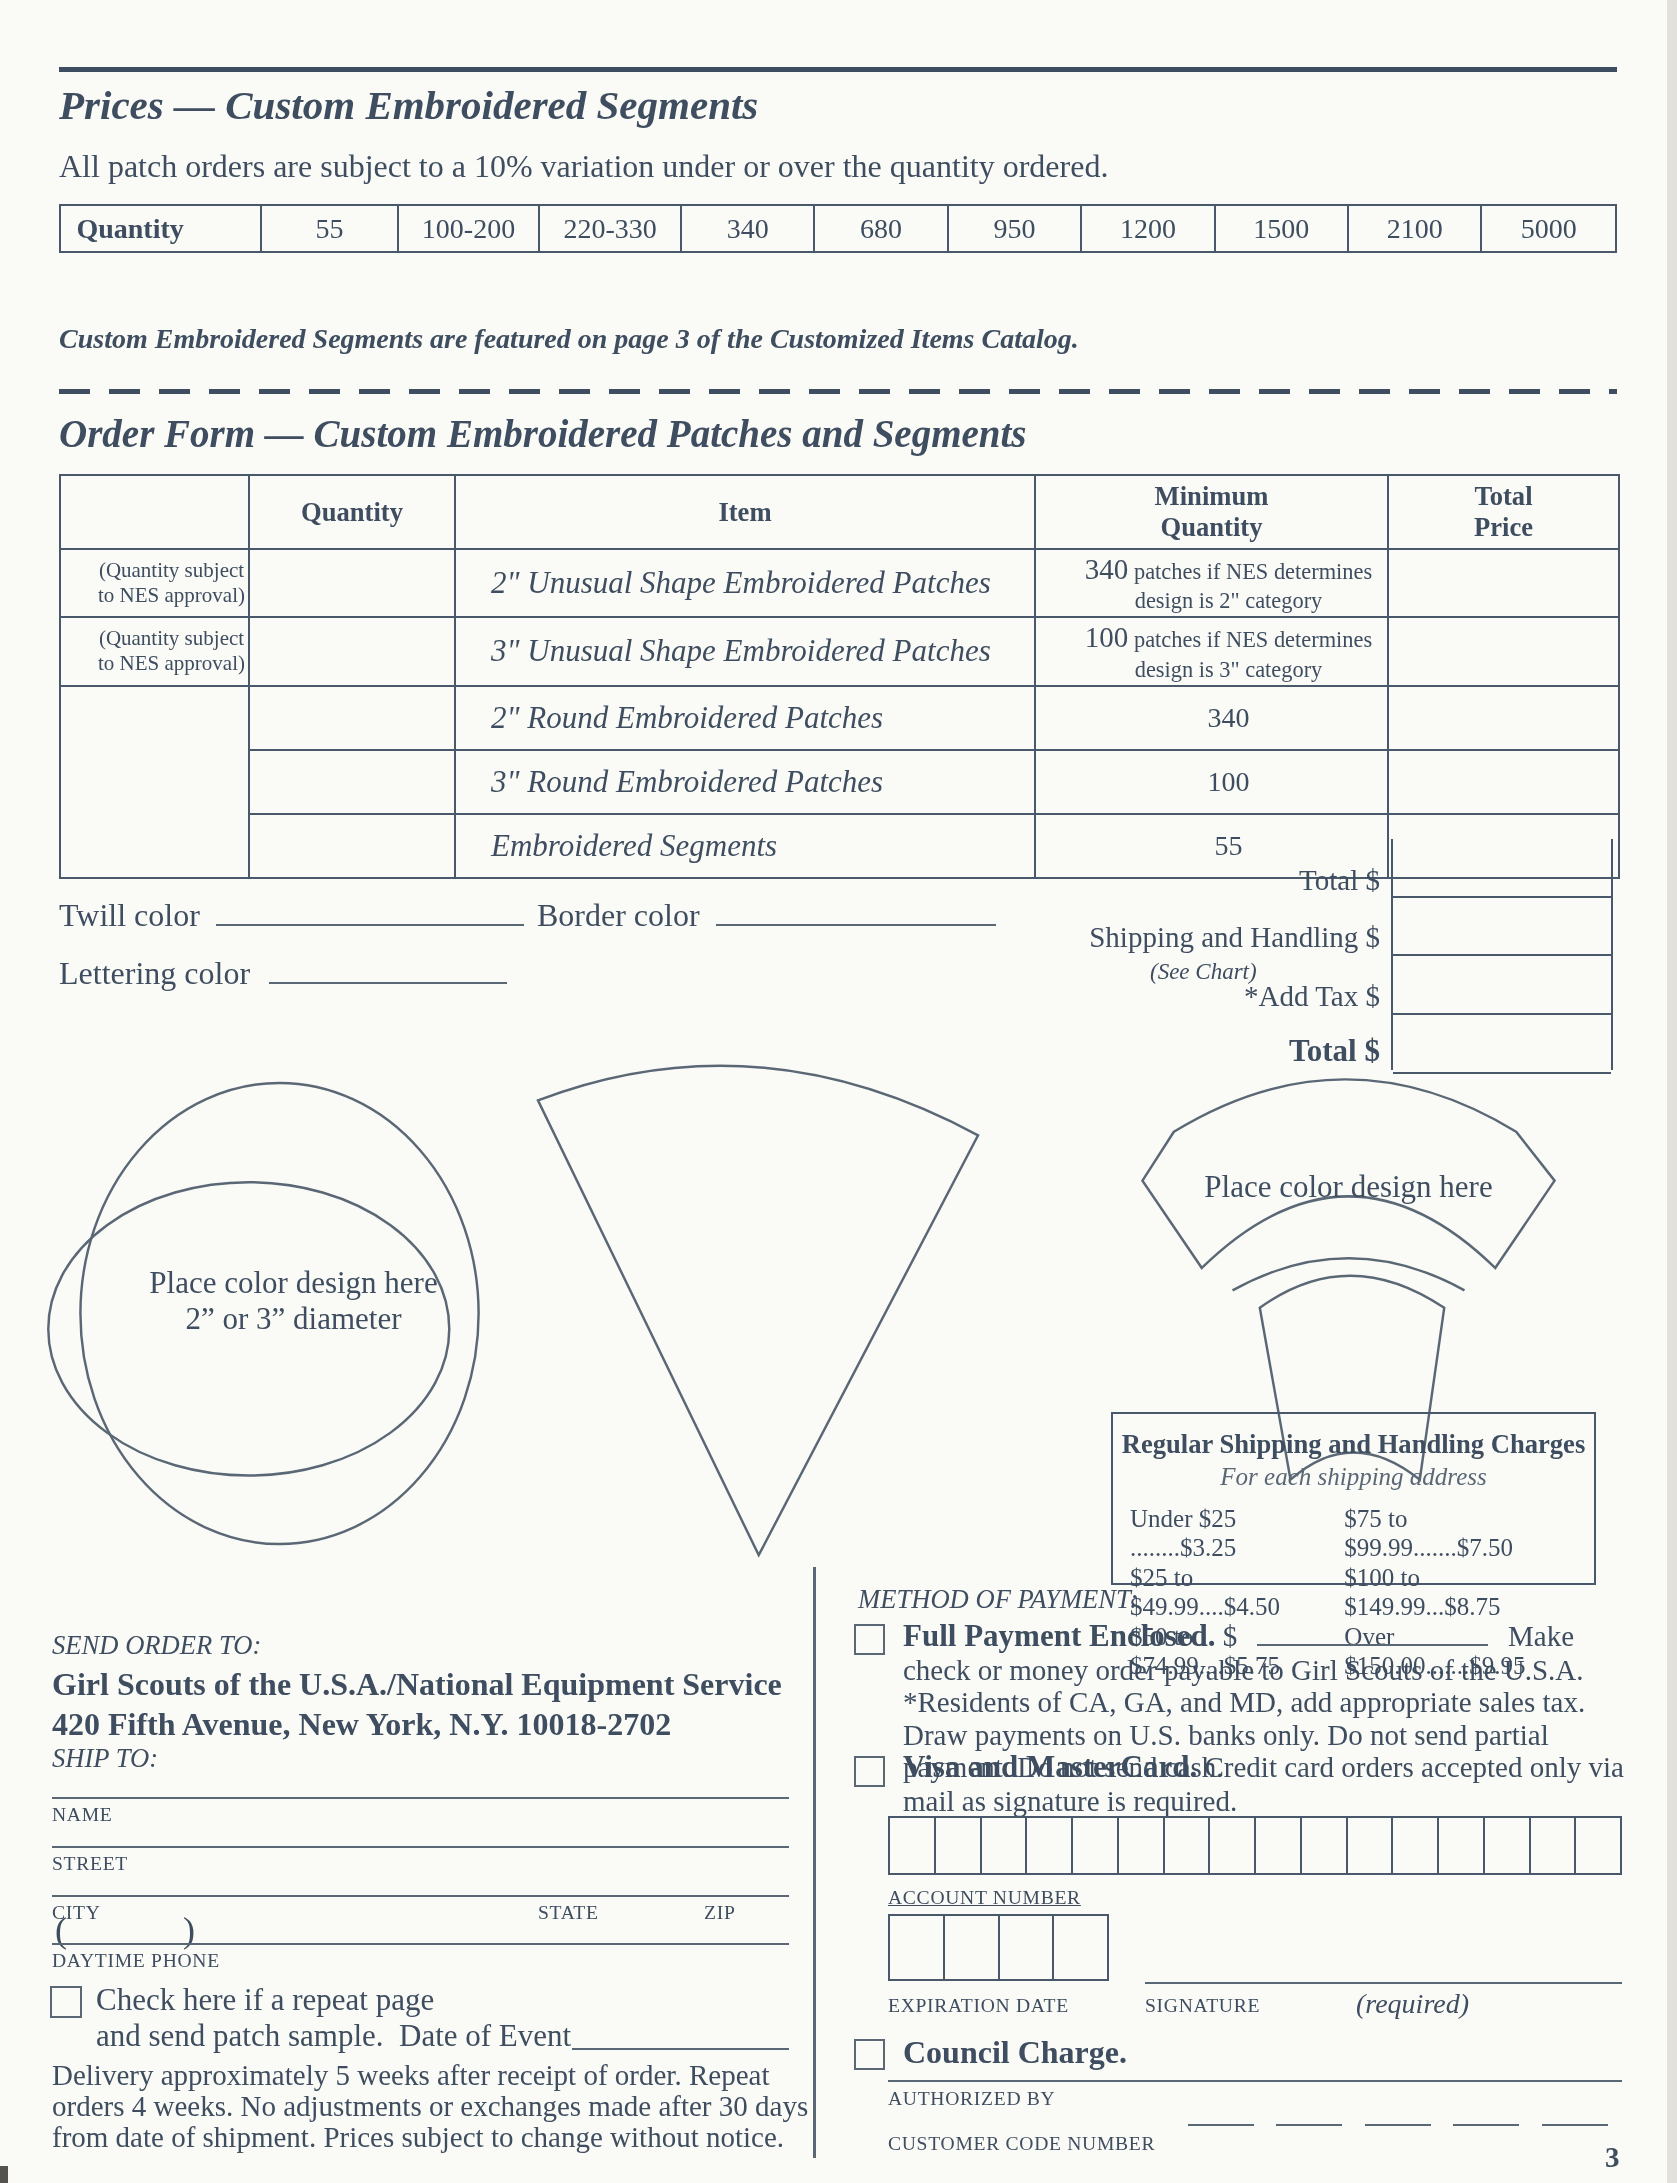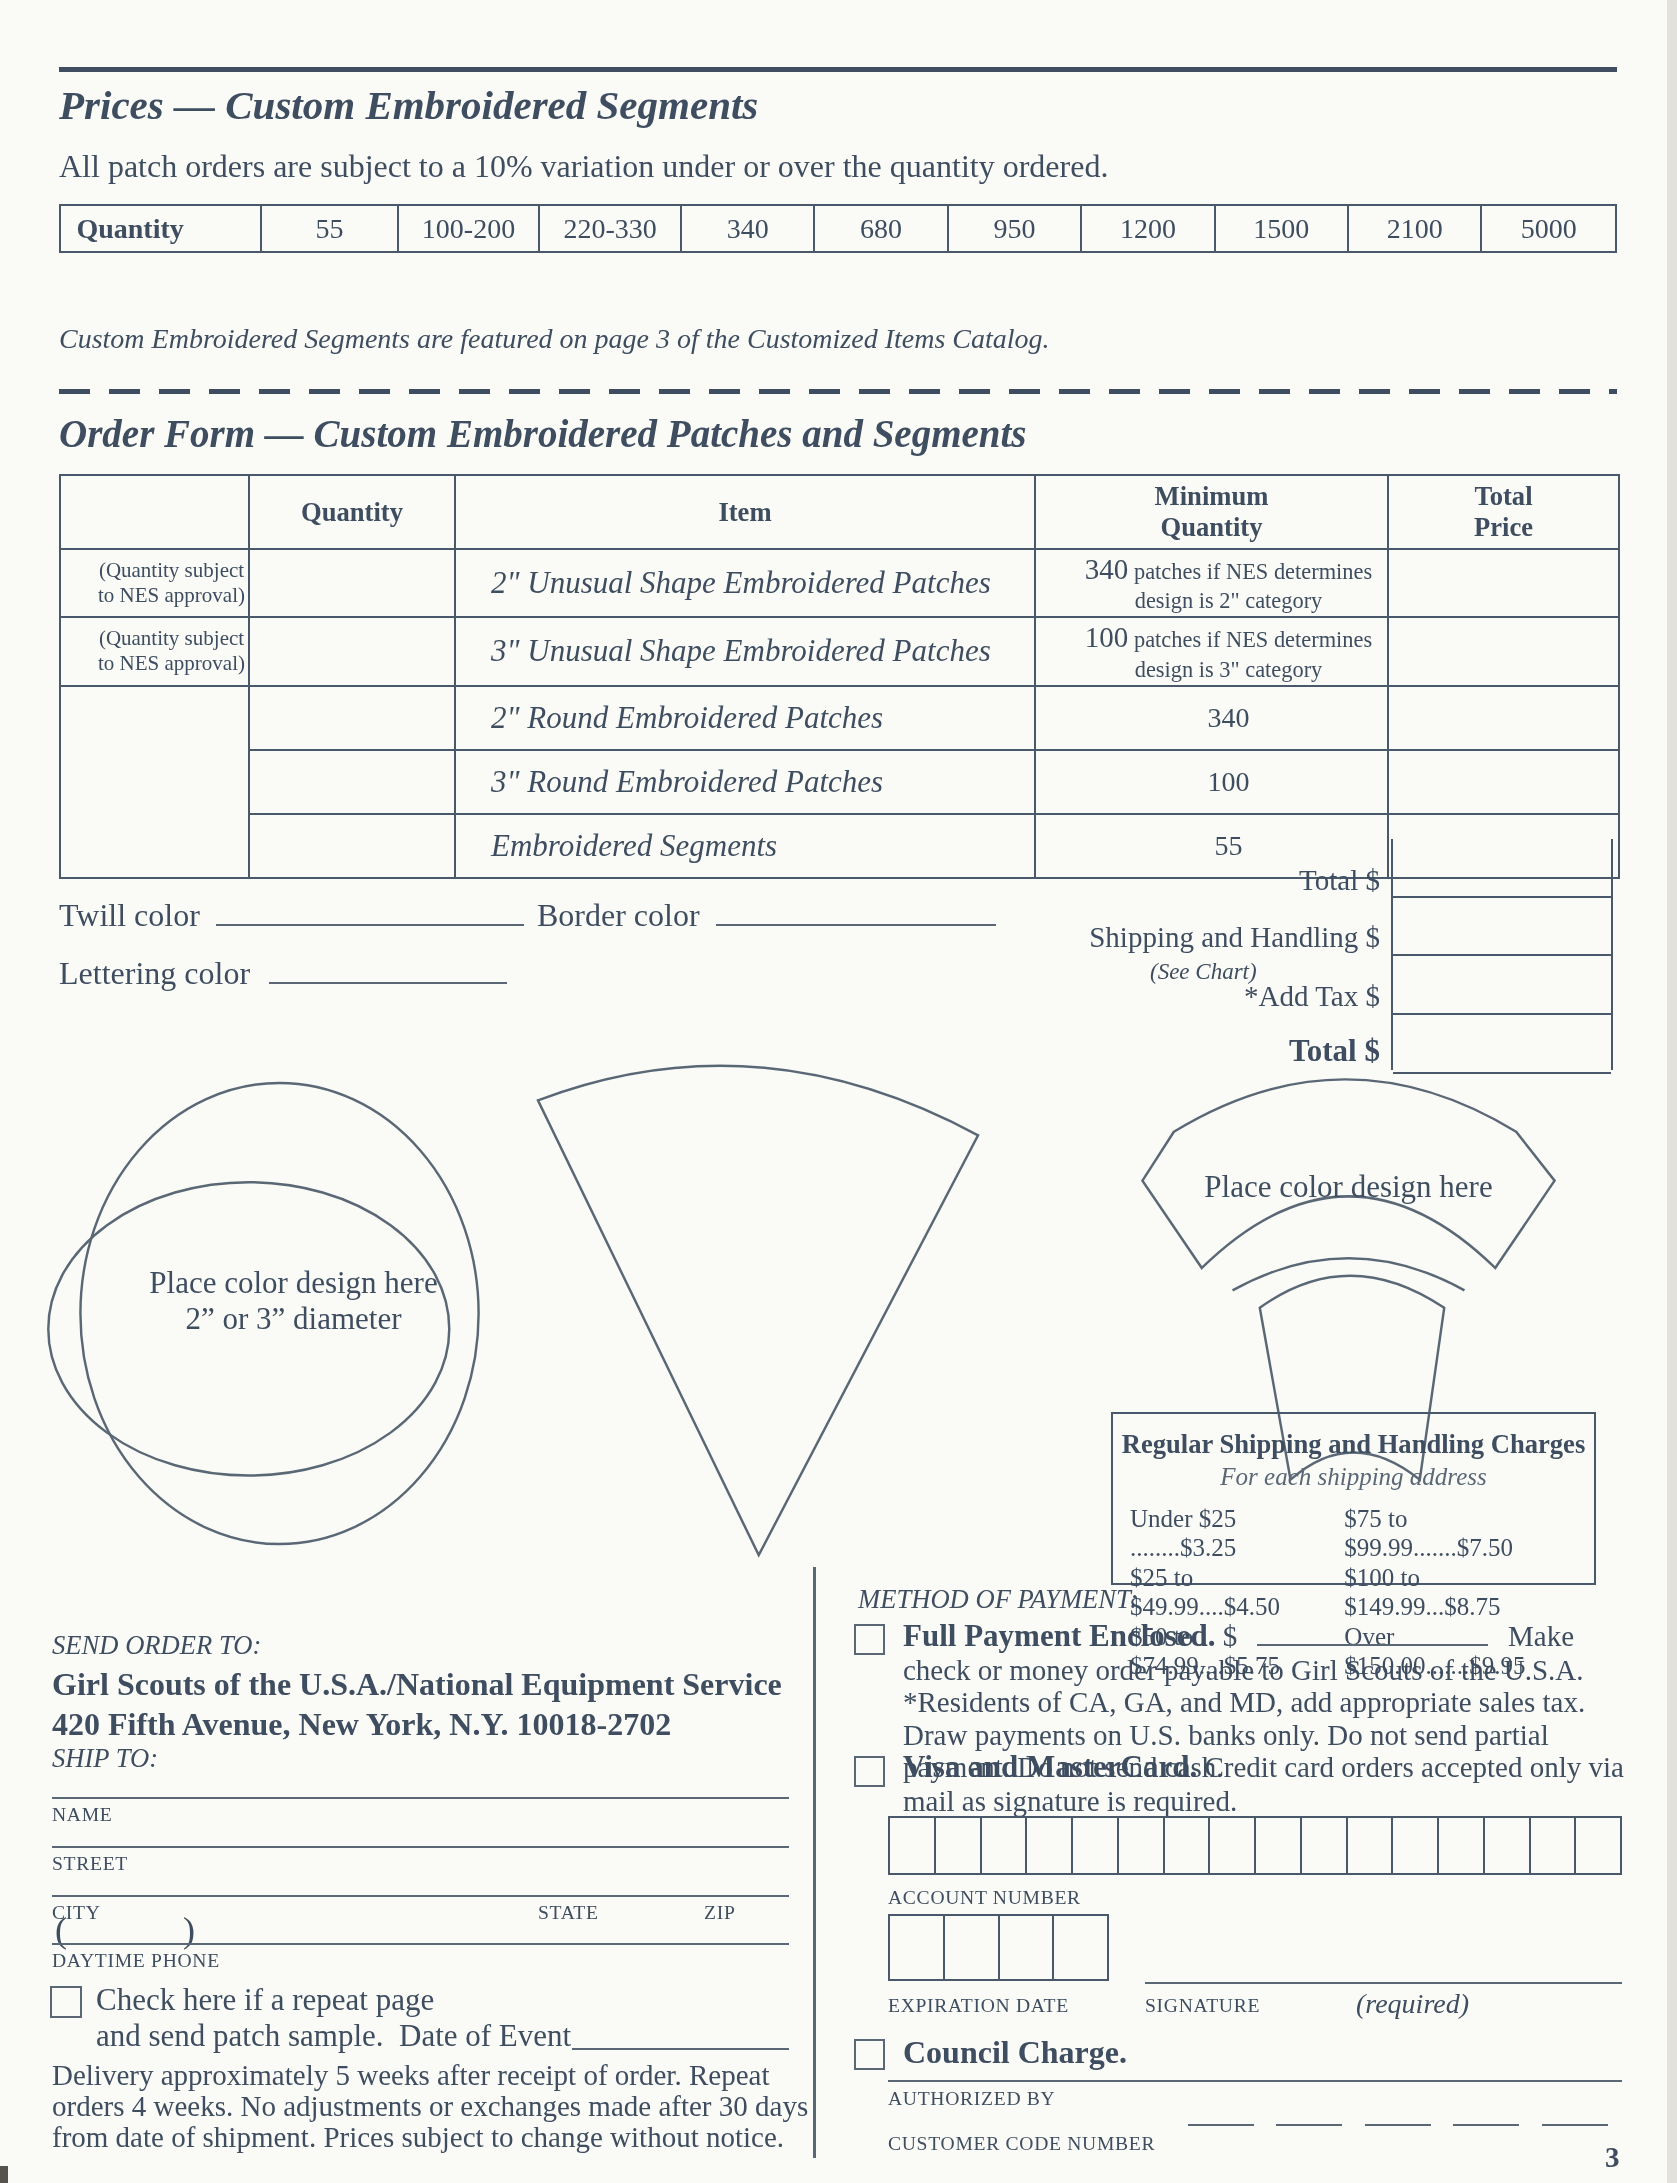--- a/index.html
+++ b/index.html
@@ -95,21 +95,21 @@
       <td>680</td>
       <td>950</td>
       <td>1200</td>
       <td>1500</td>
       <td>2100</td>
       <td>5000</td>
     </tr>
   </tbody>
     </table>
 
-  <div class="abs ital" style="left:59px;top:323px;font-size:28px;">Custom Embroidered Segments are featured on page 3 of the Customized Items Catalog.</div>
+  <div class="abs ital" style="left:59px;top:323px;font-size:28px;font-weight:bold;">Custom Embroidered Segments are featured on page 3 of the Customized Items Catalog.</div>
 
   <div class="abs dashed-rule" style="left:59px;top:389px;width:1558px;"></div>
 
   <h1 class="sec abs" style="left:59px;top:411px;font-size:39px;">Order Form — Custom Embroidered Patches and Segments</h1>
 
   <table id="order-table" class="grid abs" style="left:59px;top:474px;">
     <colgroup>
       <col style="width:189px">
         <col style="width:206px">
         <col style="width:580px">
@@ -300,21 +300,21 @@
       <div class="cell"></div>
       <div class="cell"></div>
       <div class="cell"></div>
       <div class="cell"></div>
       <div class="cell"></div>
       <div class="cell"></div>
       <div class="cell"></div>
       <div class="cell"></div>
       <div class="cell"></div>
   </div>
-  <div class="abs small-label" style="left:888px;top:1887px;">ACCOUNT NUMBER</div>
+  <div class="abs small-label" style="left:888px;top:1887px;text-decoration:underline;">ACCOUNT NUMBER</div>
 
   <div class="abs cellrow" style="left:888px;top:1914px;width:221px;height:67px;">
     <div class="cell"></div>
       <div class="cell"></div>
       <div class="cell"></div>
       <div class="cell"></div>
   </div>
   <div class="abs fieldline" style="left:1145px;top:1982px;width:477px;"></div>
   <div class="abs small-label" style="left:888px;top:1995px;">EXPIRATION DATE</div>
   <div class="abs small-label" style="left:1145px;top:1995px;">SIGNATURE</div>

